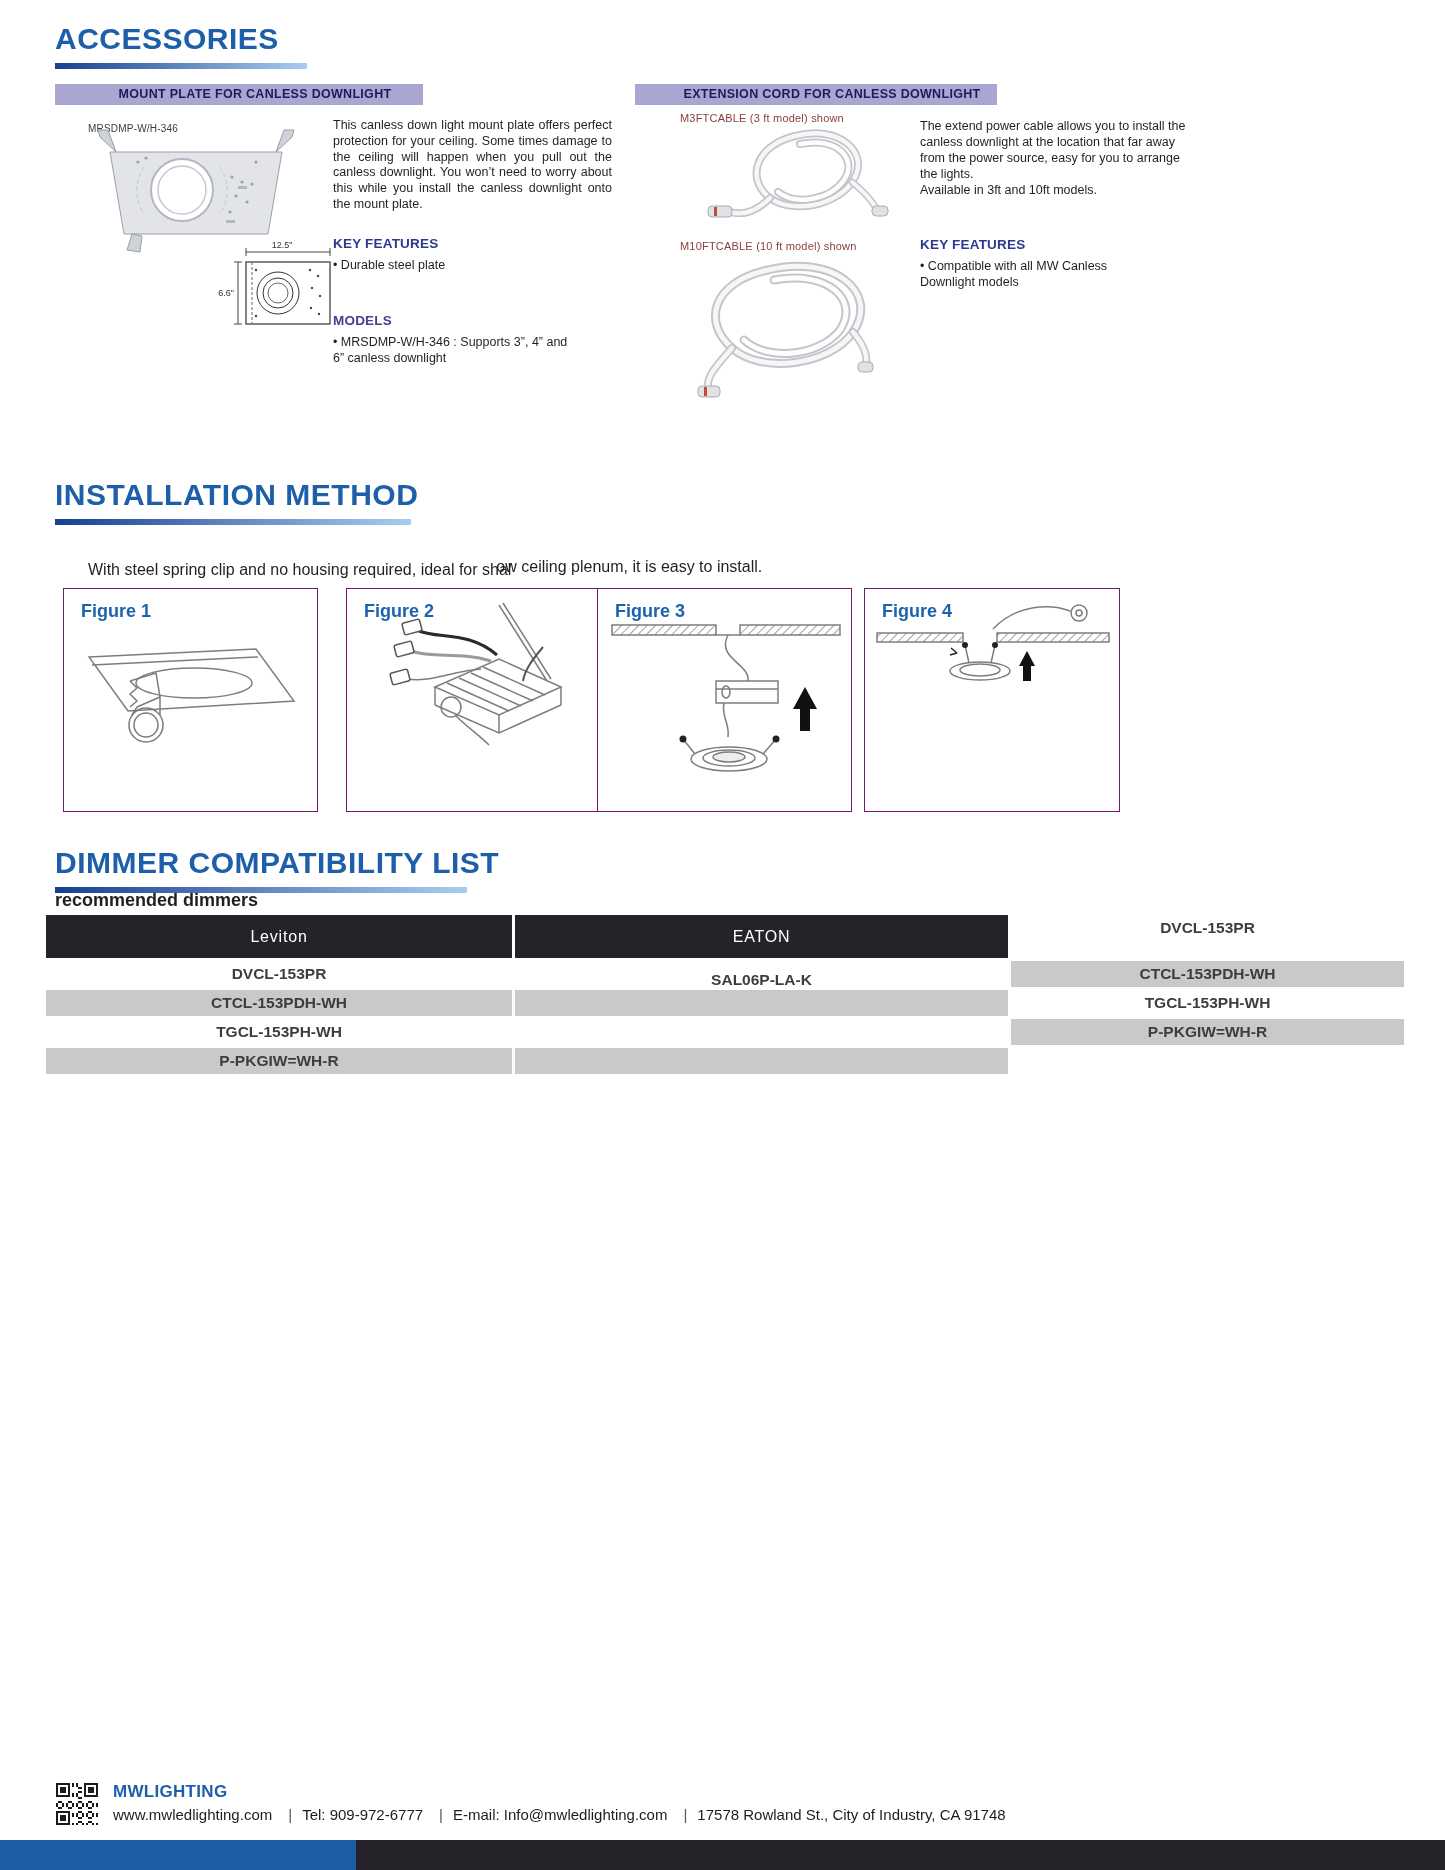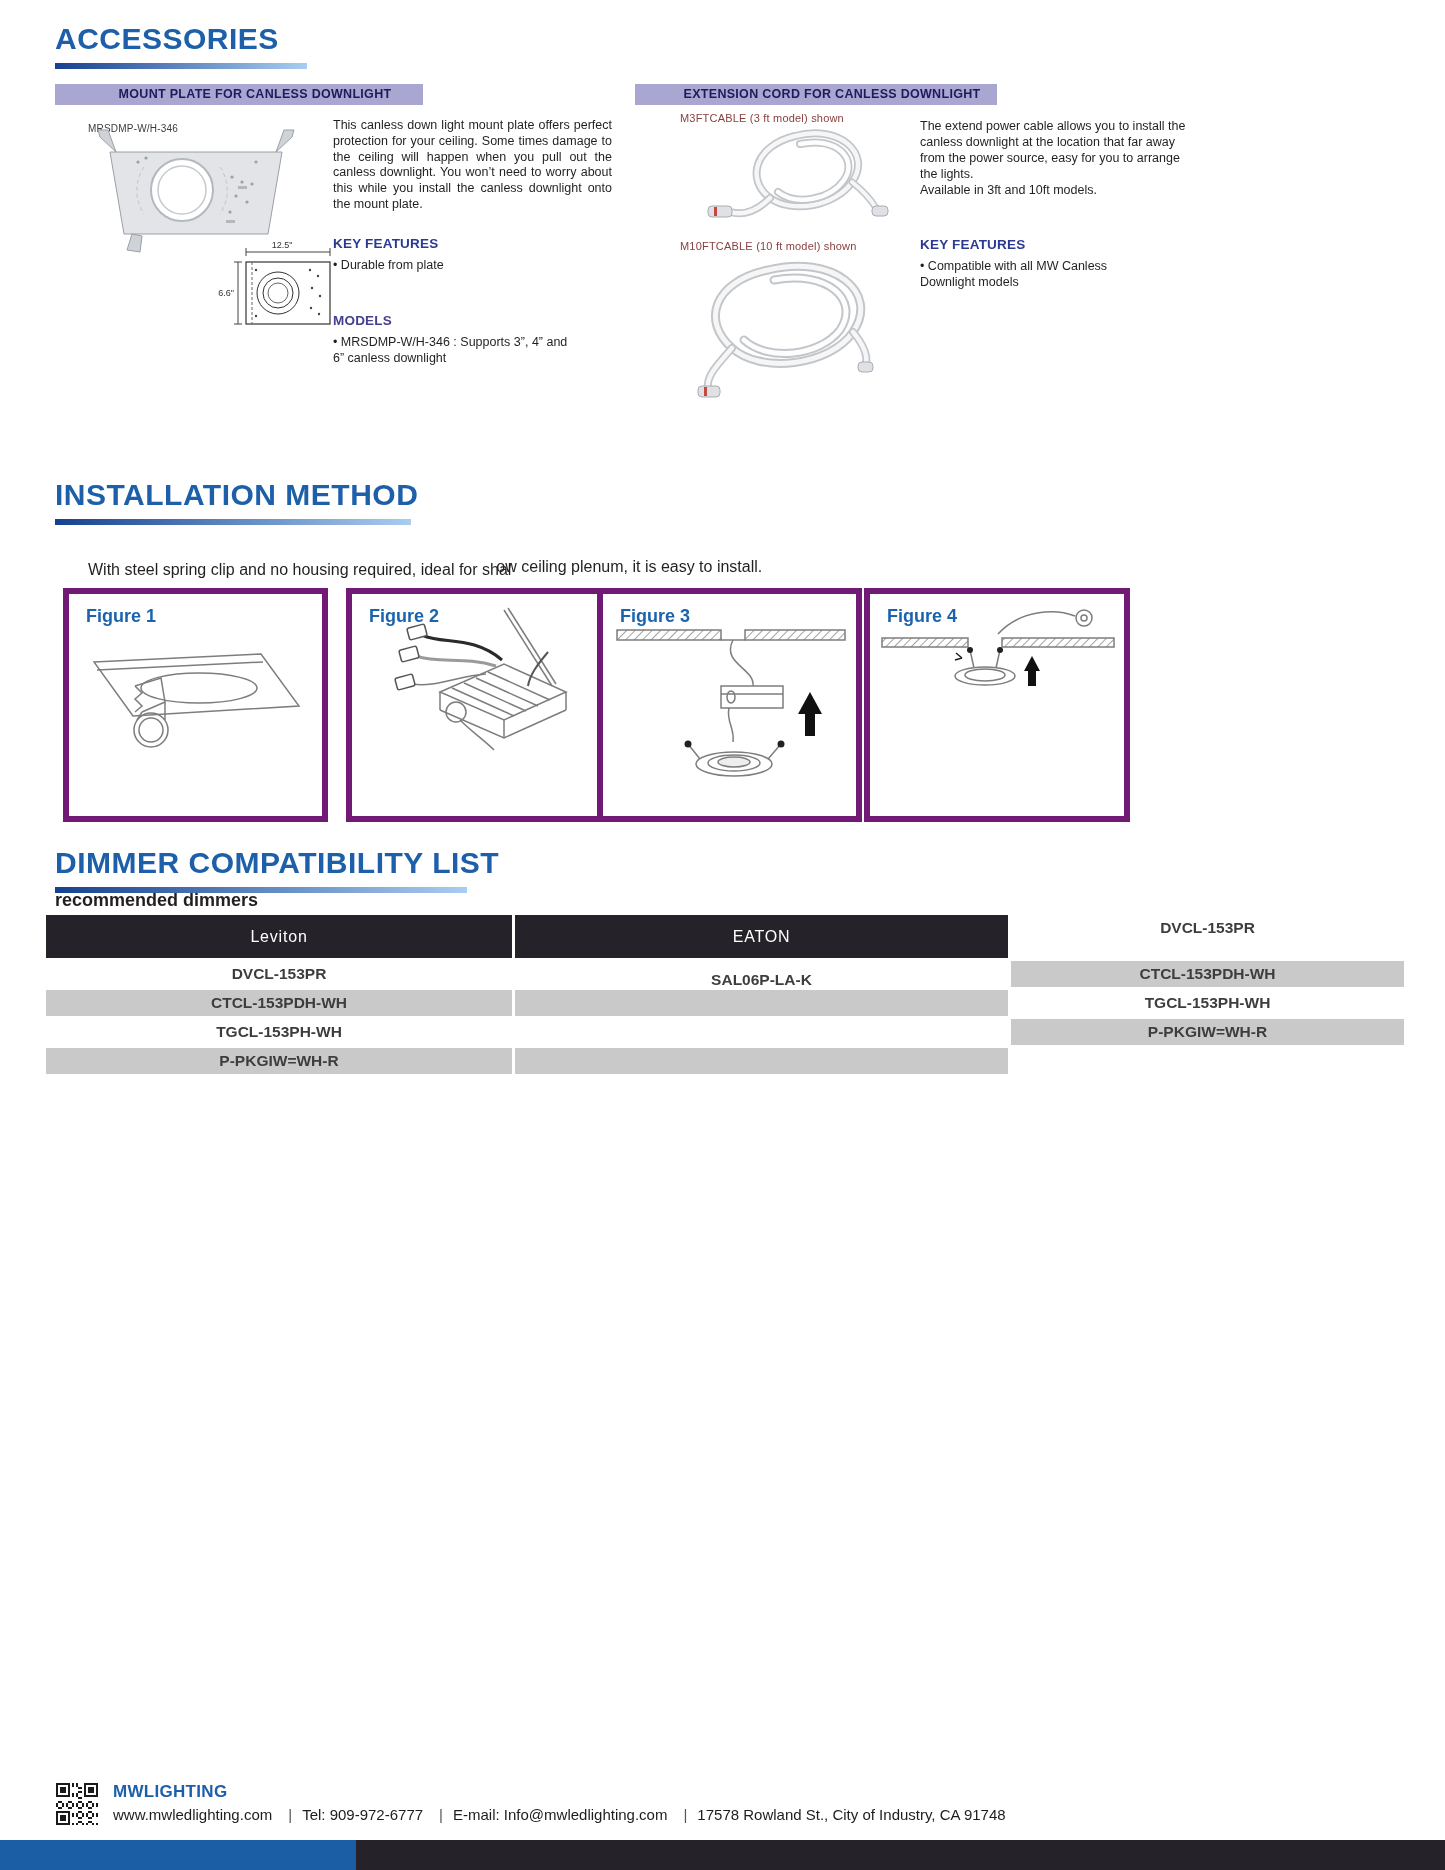--- a/index.html
+++ b/index.html
@@ -18,21 +18,21 @@
   .para{position:absolute;font-size:12.5px;line-height:1.26;color:#231f20;text-align:justify;}
   .para2{position:absolute;font-size:12.5px;line-height:1.28;color:#231f20;}
   .kf{position:absolute;font-size:13.5px;font-weight:bold;color:#2b3990;letter-spacing:.2px;}
   .kf.models{color:#443f8f;}
   .bullets{position:absolute;font-size:12.5px;line-height:1.3;color:#231f20;}
   .bullets div::before{content:"\2022  ";}
 
   .intro{position:absolute;font-size:16px;color:#231f20;white-space:nowrap;}
   .intro .part2{position:relative;left:-15px;top:-3px;}
 
-  .figbox{position:absolute;width:253px;height:222px;border:6px solid #701a75;background:#fff;}
+  .figbox{position:absolute;width:253px;height:222px;border:1px solid #701a75;background:#fff;}
   .figlabel{position:absolute;left:17px;top:12px;font-size:18px;font-weight:bold;color:#1b64ad;}
   .figbox svg{position:absolute;left:0;top:0;}
 
   .subtitle{position:absolute;font-size:18px;font-weight:bold;color:#231f20;}
 
   .dtable{position:absolute;left:46px;top:915px;width:1352px;display:grid;
           grid-template-columns:466px 493px 393px;gap:3px;background:#fff;}
   .dtable .th{background:#262229;color:#fff;font-size:16px;letter-spacing:.8px;
           height:43px;line-height:43px;text-align:center;}
   .dtable .td{font-size:15.5px;font-weight:bold;color:#3d3d3d;height:26px;line-height:26px;text-align:center;}
@@ -110,21 +110,21 @@
         <circle cx="107" cy="76" r="1.2"></circle>
       <circle cx="44" cy="32" r="1.2"></circle>
         <circle cx="44" cy="78" r="1.2"></circle>
     </g>
   </svg>
 
   <div class="para" style="left:333px;top:118px;width:279px;">This canless down light mount plate offers perfect protection for your ceiling. Some times damage to the ceiling will happen when you pull out the canless downlight. You won’t need to worry about this while you install the canless downlight onto the mount plate.</div>
 
   <div class="kf" style="left:333px;top:236px;">KEY FEATURES</div>
   <div class="bullets" style="left:333px;top:257px;width:270px;">
-    <div>Durable from plate</div>
+    <div>Durable steel plate</div>
   </div>
 
   <div class="kf models" style="left:333px;top:313px;">MODELS</div>
   <div class="bullets" style="left:333px;top:334px;width:245px;">
     <div>MRSDMP-W/H-346 : Supports 3”, 4” and 6” canless downlight</div>
   </div>
 
   <div class="cablelabel" style="left:680px;top:112px;">M3FTCABLE (3 ft model) shown</div>
 
   <svg style="position:absolute;left:700px;top:118px;" width="195" height="118" viewBox="0 0 195 118">

